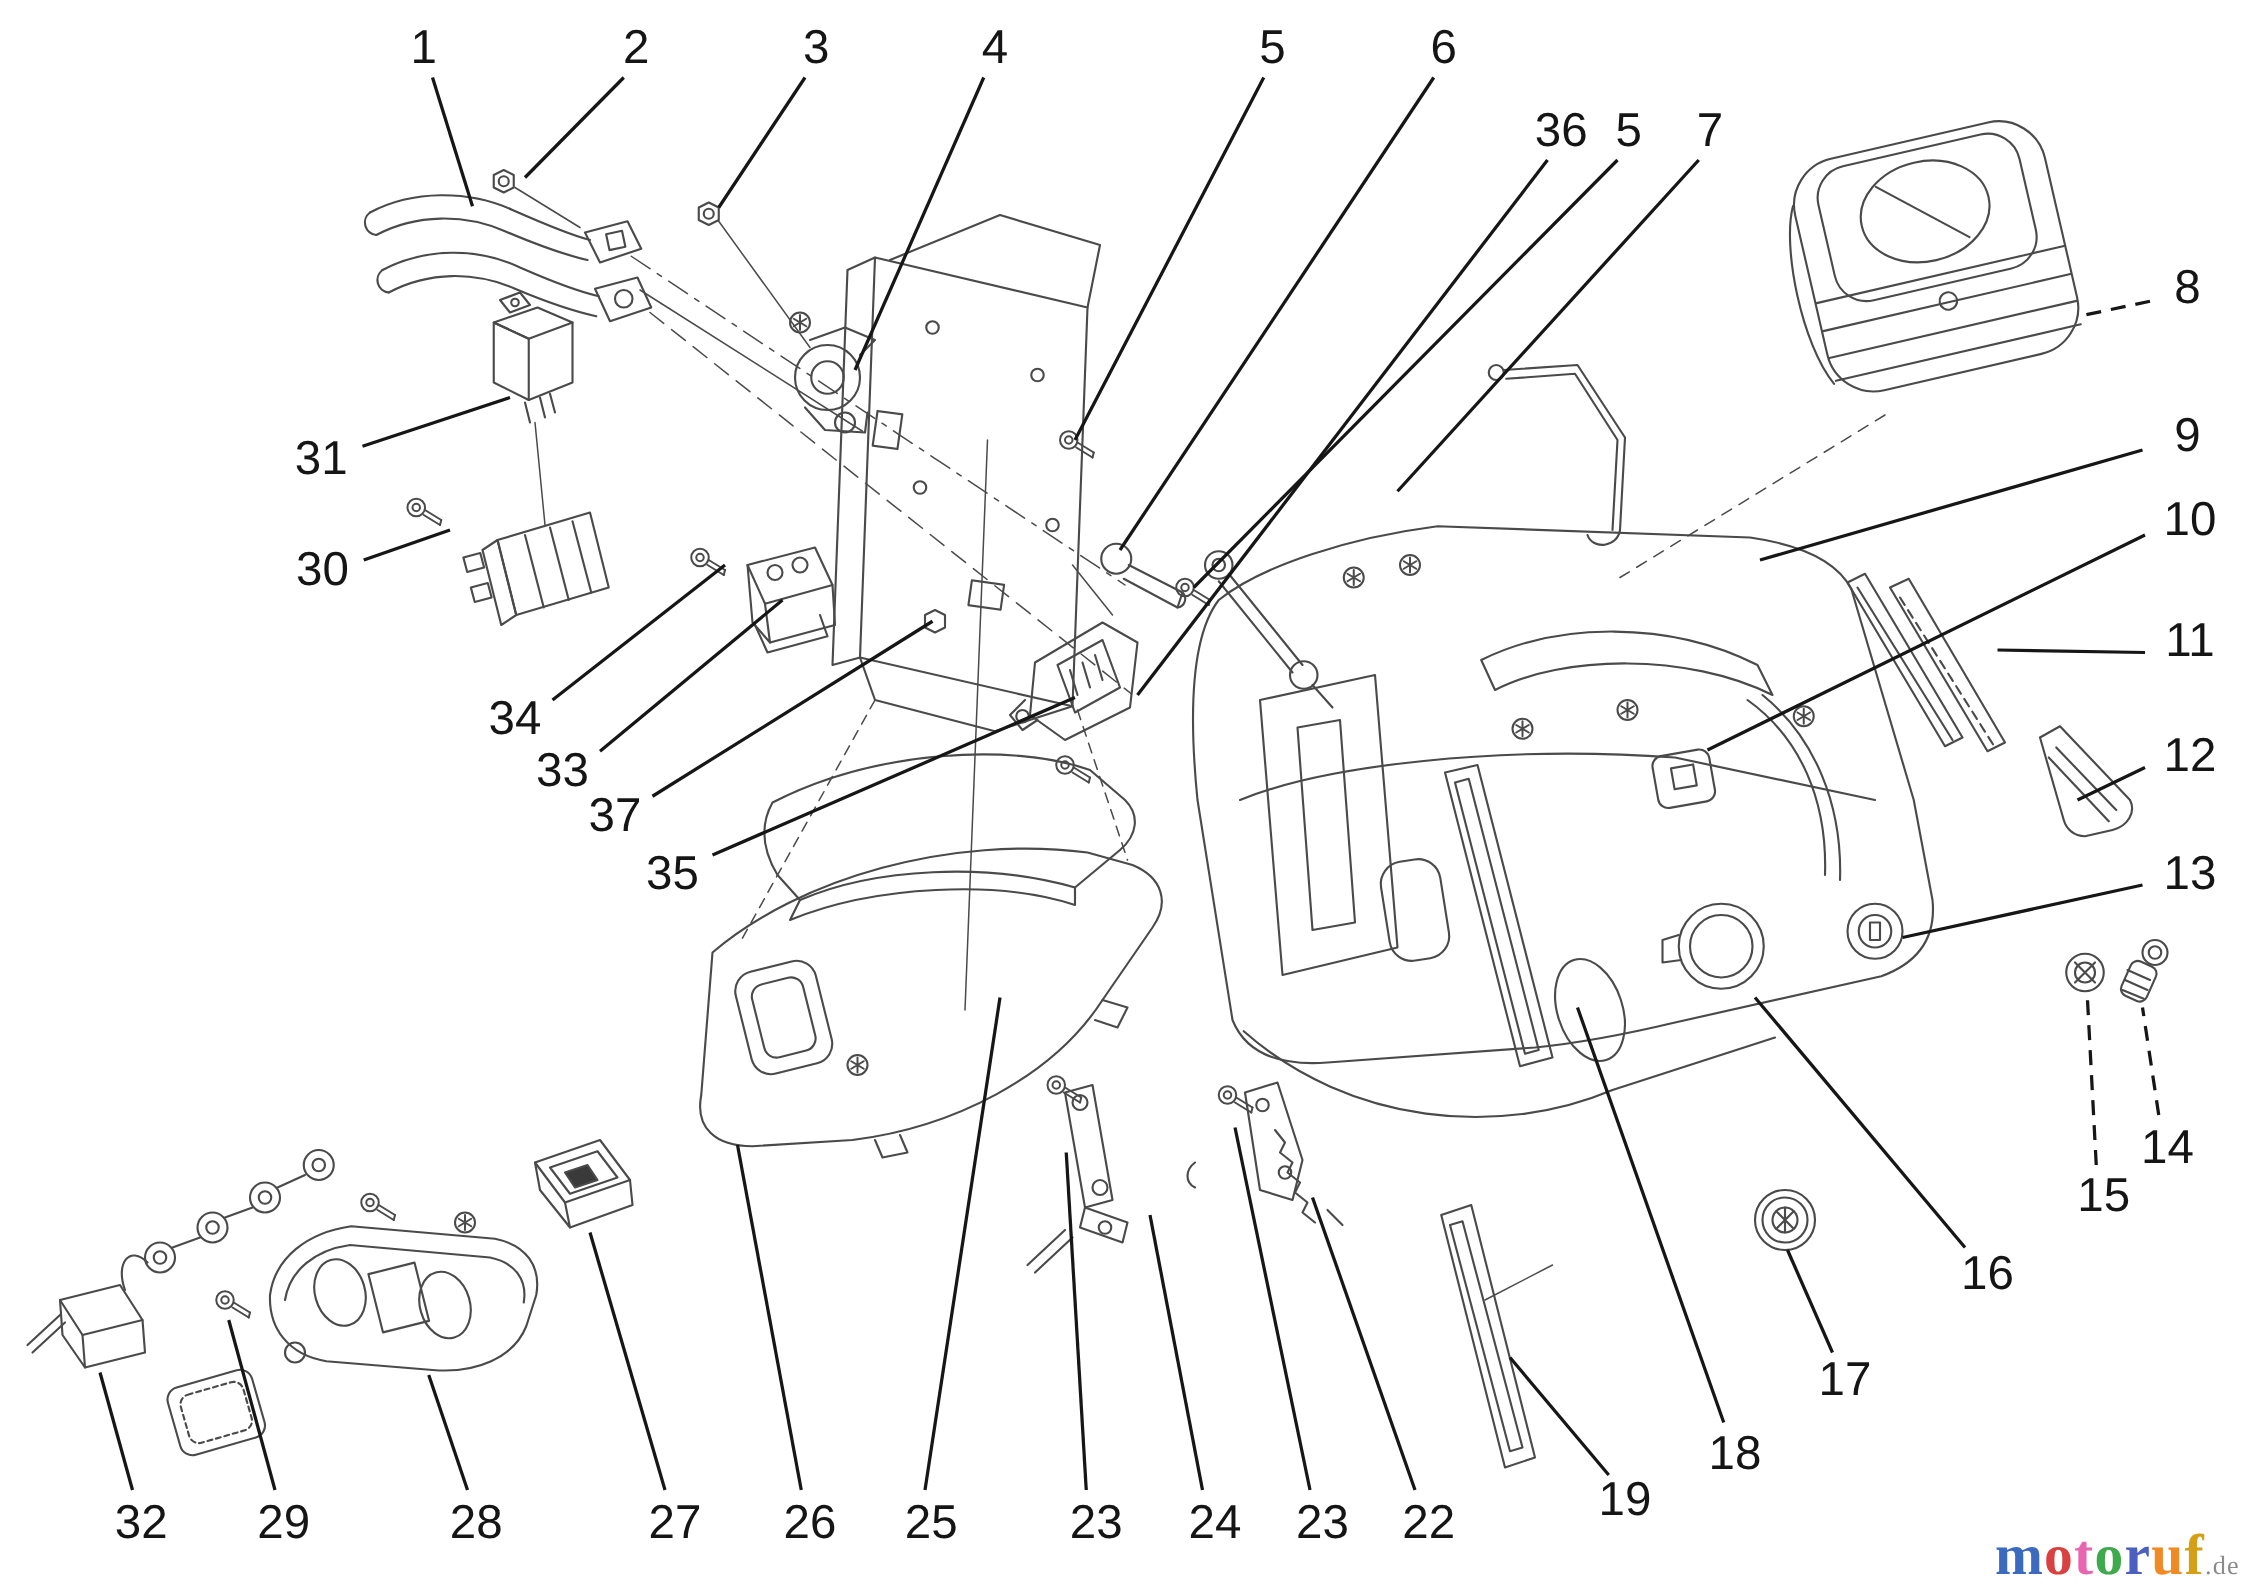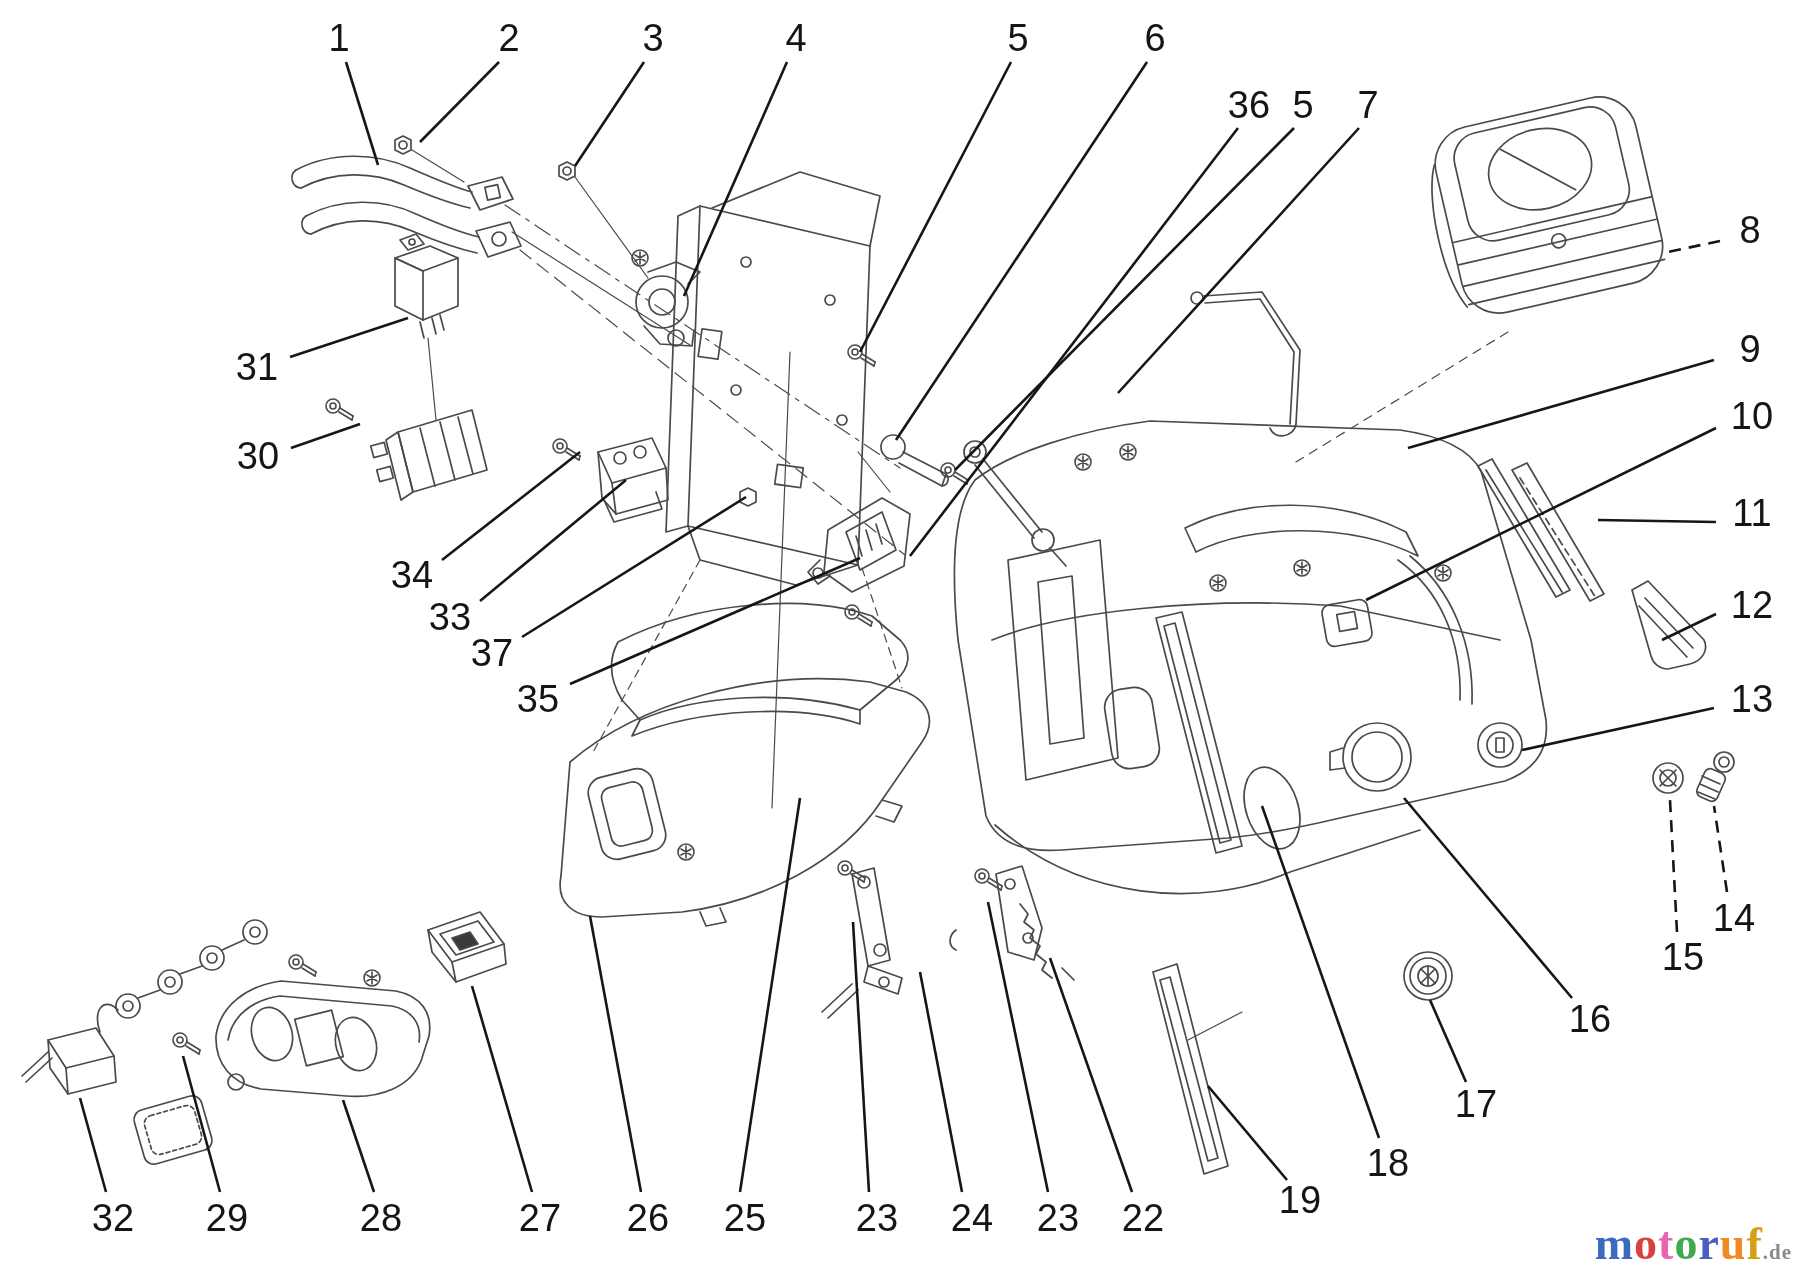--- a/index.html
+++ b/index.html
@@ -4,21 +4,21 @@
 <style>
   html,body{margin:0;padding:0;background:#ffffff;}
   .stage{position:relative;width:1800px;height:1269px;background:#ffffff;overflow:hidden;
          font-family:"Liberation Sans",sans-serif;}
   svg{position:absolute;inset:0;}
   .part{stroke:#4a4a4a;stroke-width:1.7;fill:none;stroke-linejoin:round;stroke-linecap:round;}
   .thin{stroke-width:1.2;}
   .callout-text{font-family:"Liberation Sans",sans-serif;font-size:38px;fill:#151515;}
   .watermark{position:absolute;right:8px;bottom:2px;font-family:"Liberation Serif",serif;
              font-weight:bold;font-size:46px;letter-spacing:1px;line-height:1;}
-  .watermark .suffix{font-size:21px;font-weight:bold;}
+  .watermark .suffix{font-size:21px;font-weight:normal;}
 </style>
 </head>
 <body>
 
 <div class="stage">
 <svg viewBox="0 0 1800 1269" width="1800" height="1269">
   <defs>
     <g id="screw" stroke="#4a4a4a" stroke-width="1.6" fill="none">
       <circle r="7"></circle>
           <circle r="3"></circle>

